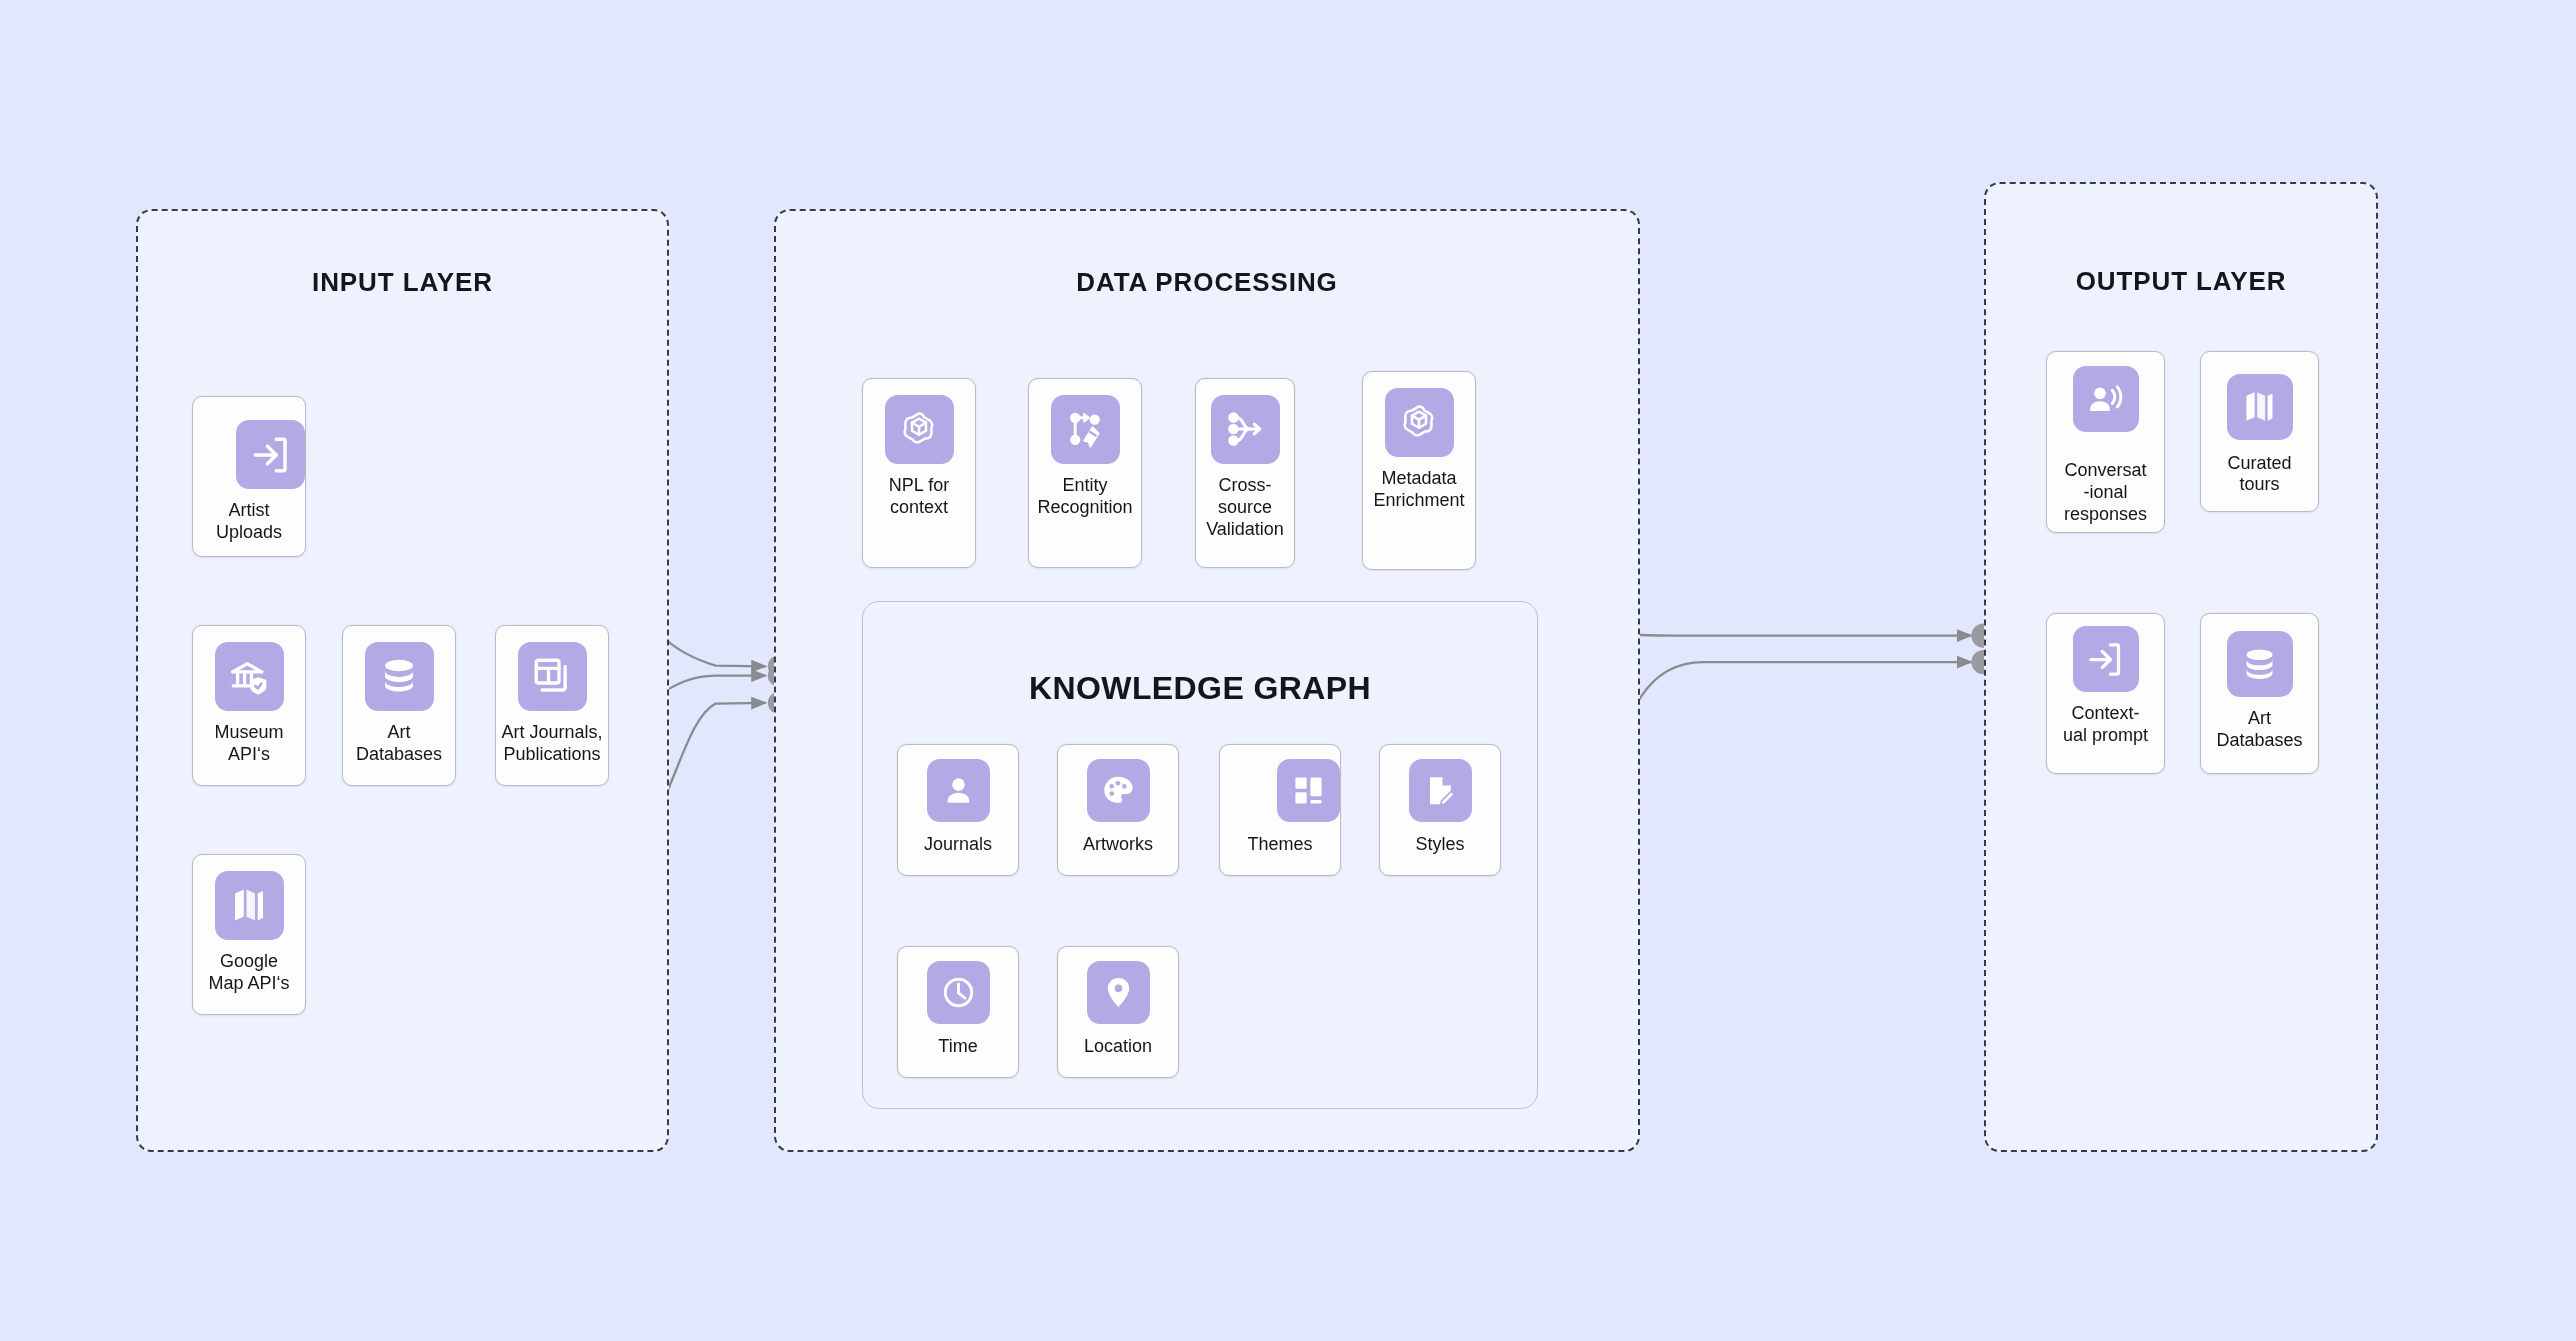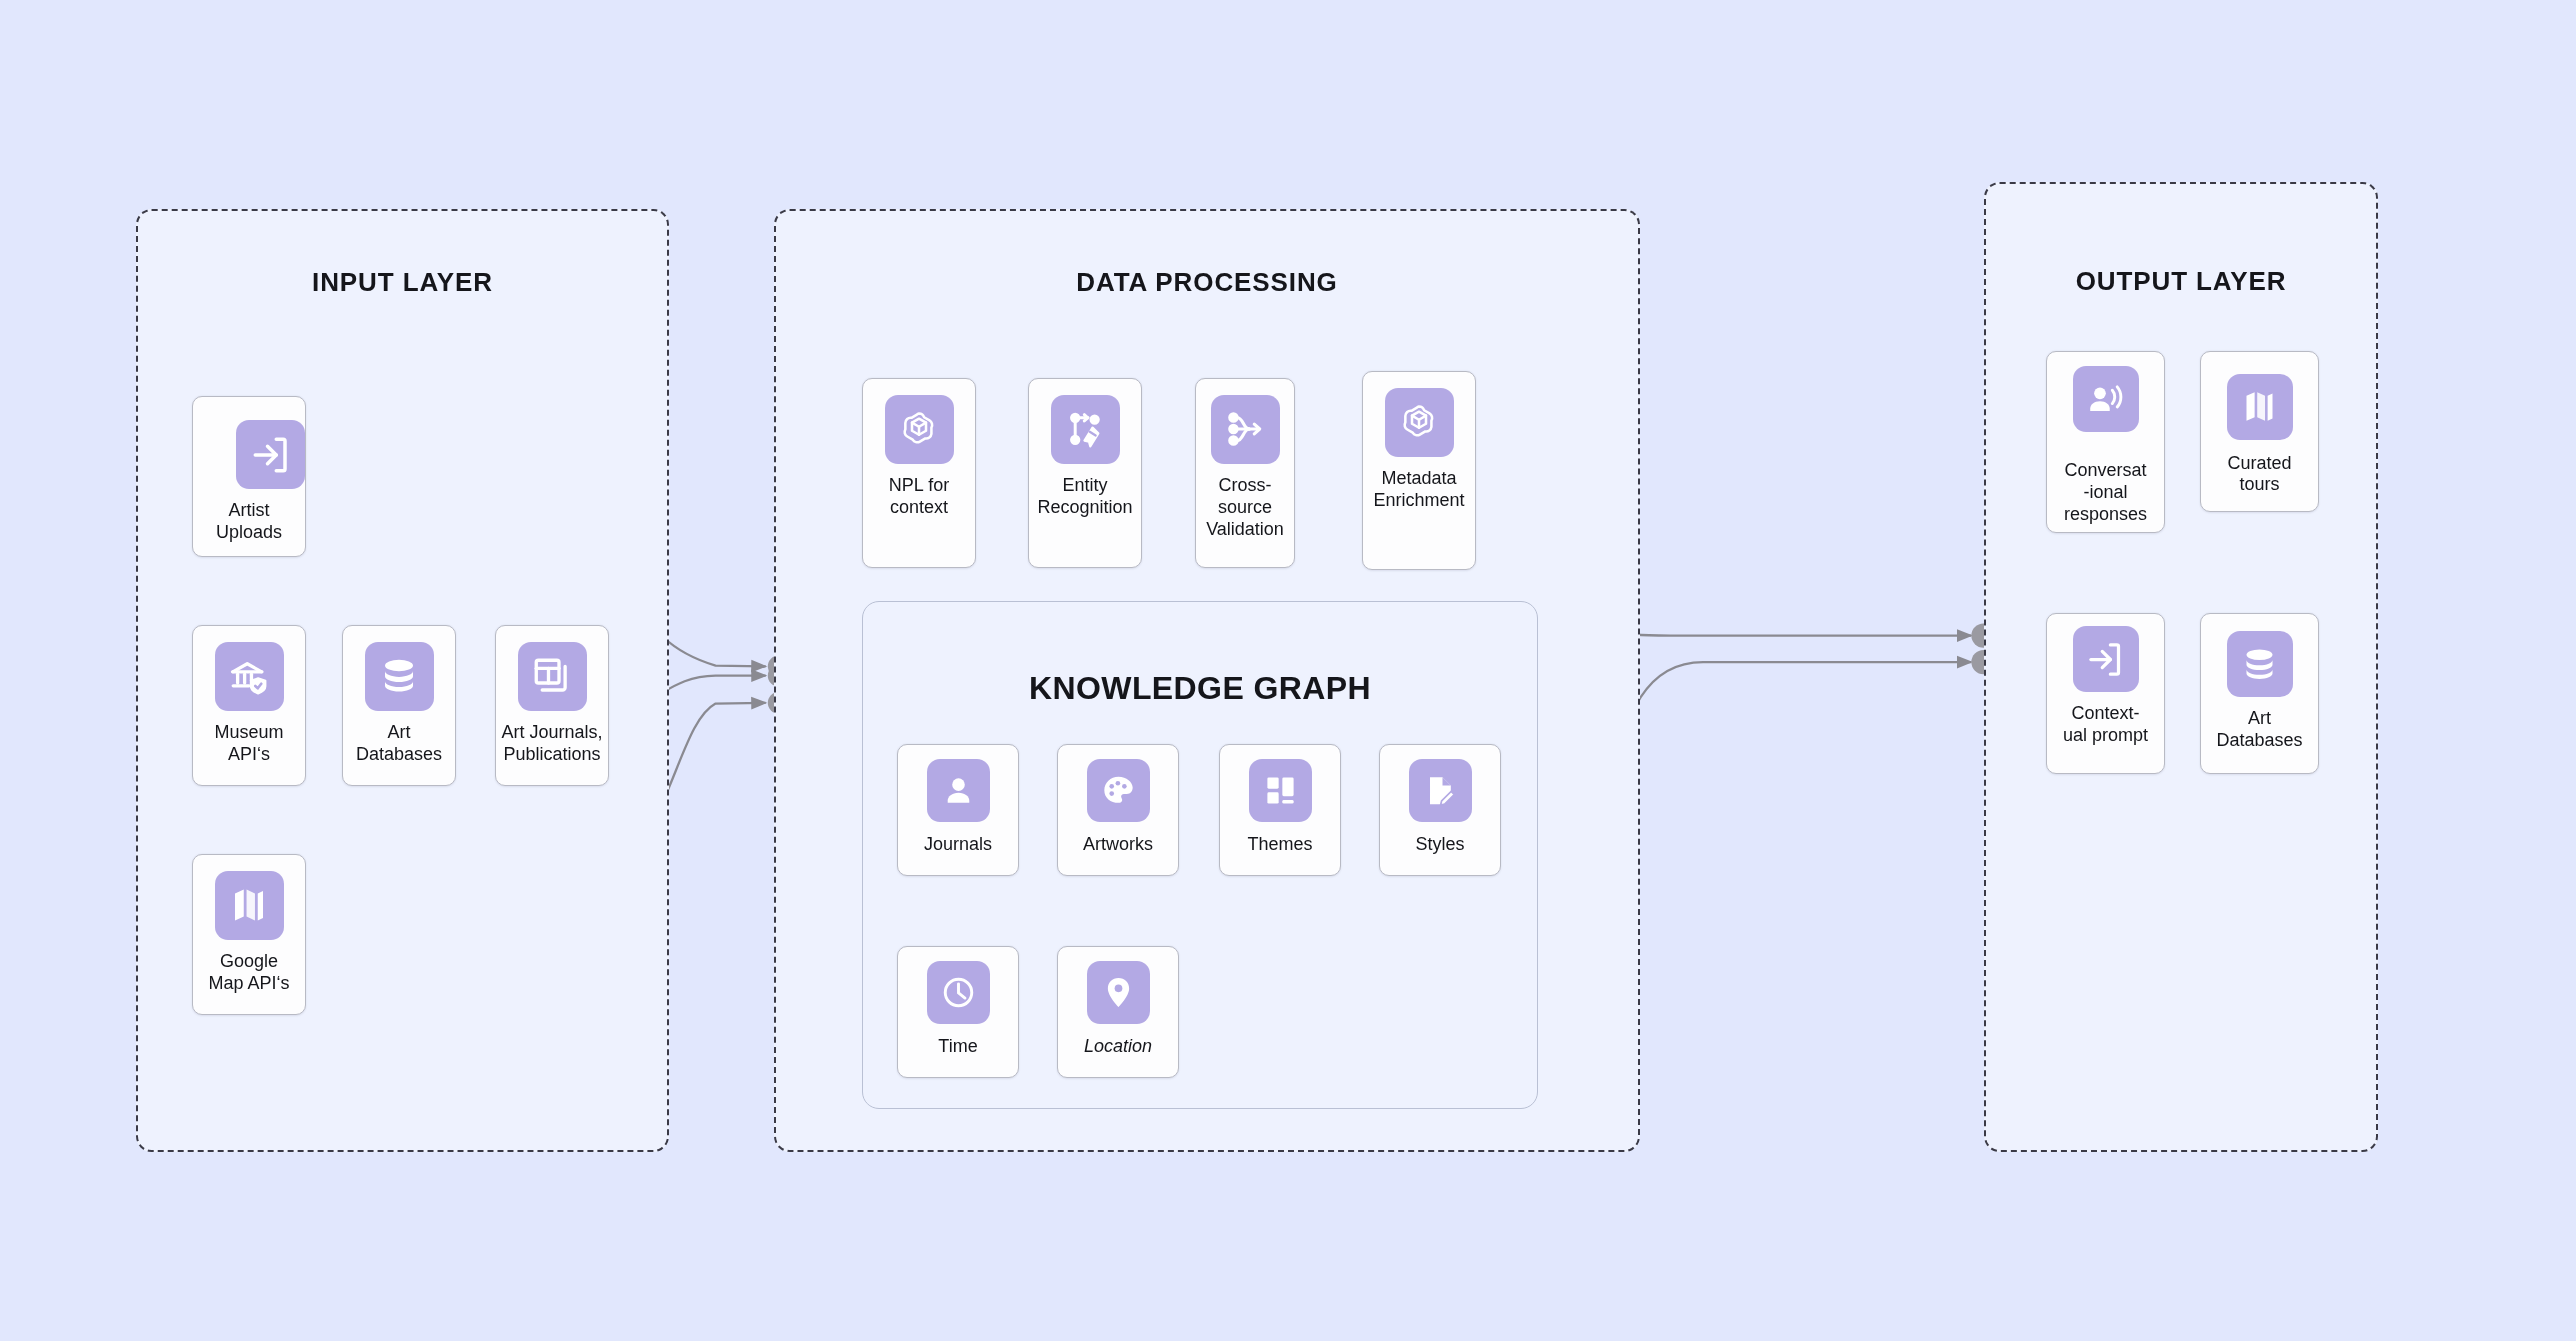--- a/index.html
+++ b/index.html
@@ -310,21 +310,21 @@
         <path d="M12 3 C6.8 3 2.8 6.9 2.8 11.8 c0 4.9 4 8.2 9.2 8.2 1.6 0 2.4-.9 2.4-1.9 0-.9-.7-1.4-.7-2.2 0-.9.8-1.6 1.8-1.6 h1.9 c2.3 0 3.8-1.8 3.8-4.2 C21.2 6.6 17.2 3 12 3 z"></path>
         <circle cx="7.6" cy="9.3" r="1.5" fill="#b3a9e4"></circle>
         <circle cx="11.6" cy="7.3" r="1.5" fill="#b3a9e4"></circle>
         <circle cx="15.8" cy="9.3" r="1.5" fill="#b3a9e4"></circle>
         <circle cx="7.6" cy="14" r="1.5" fill="#b3a9e4"></circle>
       </svg>
     </div>
     <div class="node-label" style="margin-top:11.4px;">Artworks</div>
   </div>
 
-  <div class="node" style="left:1219px; top:744px; width:122px; height:132px; padding-top:14.3px;">
+  <div class="node" style="left:1219px; top:744px; width:122px; height:132px; padding-top:14.3px;align-items:flex-end;">
     <div class="node-icon" style="width:63px;height:63px;">
       <svg width="37" height="37" viewBox="0 0 24 24" fill="#ffffff">
         <rect x="3.5" y="3.5" width="7.3" height="7.3" rx="0.9"></rect>
         <rect x="13.2" y="3.5" width="7.3" height="12.2" rx="0.9"></rect>
         <rect x="3.5" y="13.2" width="7.3" height="7.3" rx="0.9"></rect>
         <rect x="13.2" y="18.1" width="7.3" height="2.4" rx="0.9"></rect>
       </svg>
     </div>
     <div class="node-label" style="margin-top:11.4px;">Themes</div>
   </div>
@@ -350,21 +350,21 @@
     <div class="node-label" style="margin-top:11.4px;">Time</div>
   </div>
 
   <div class="node" style="left:1057px; top:946px; width:122px; height:132px; padding-top:14.3px;">
     <div class="node-icon" style="width:63px;height:63px;">
       <svg width="37" height="37" viewBox="0 0 24 24" fill="#ffffff">
         <path d="M12 2.6 c-4 0-6.9 3-6.9 6.8 0 5 6.9 12 6.9 12 s6.9-7 6.9-12 c0-3.8-2.9-6.8-6.9-6.8 z"></path>
         <circle cx="12" cy="9.3" r="2.5" fill="#b3a9e4"></circle>
       </svg>
     </div>
-    <div class="node-label" style="margin-top:11.4px;font-style:italic;">Location</div>
+    <div class="node-label" style="margin-top:11.4px;">Location</div>
   </div>
 
   <div class="layer" style="left:1984px; top:182px; width:394px; height:970px;">
     <div class="layer-title" style="top:82px;">OUTPUT LAYER</div>
   </div>
 
   <div class="node" style="left:2046px; top:351px; width:119px; height:182px; padding-top:14.3px;gap:18px;">
     <div class="node-icon" style="width:66px;height:66px;">
       <svg width="39" height="39" viewBox="0 0 24 24" fill="#ffffff">
         <circle cx="8.6" cy="8.2" r="3.6"></circle>

